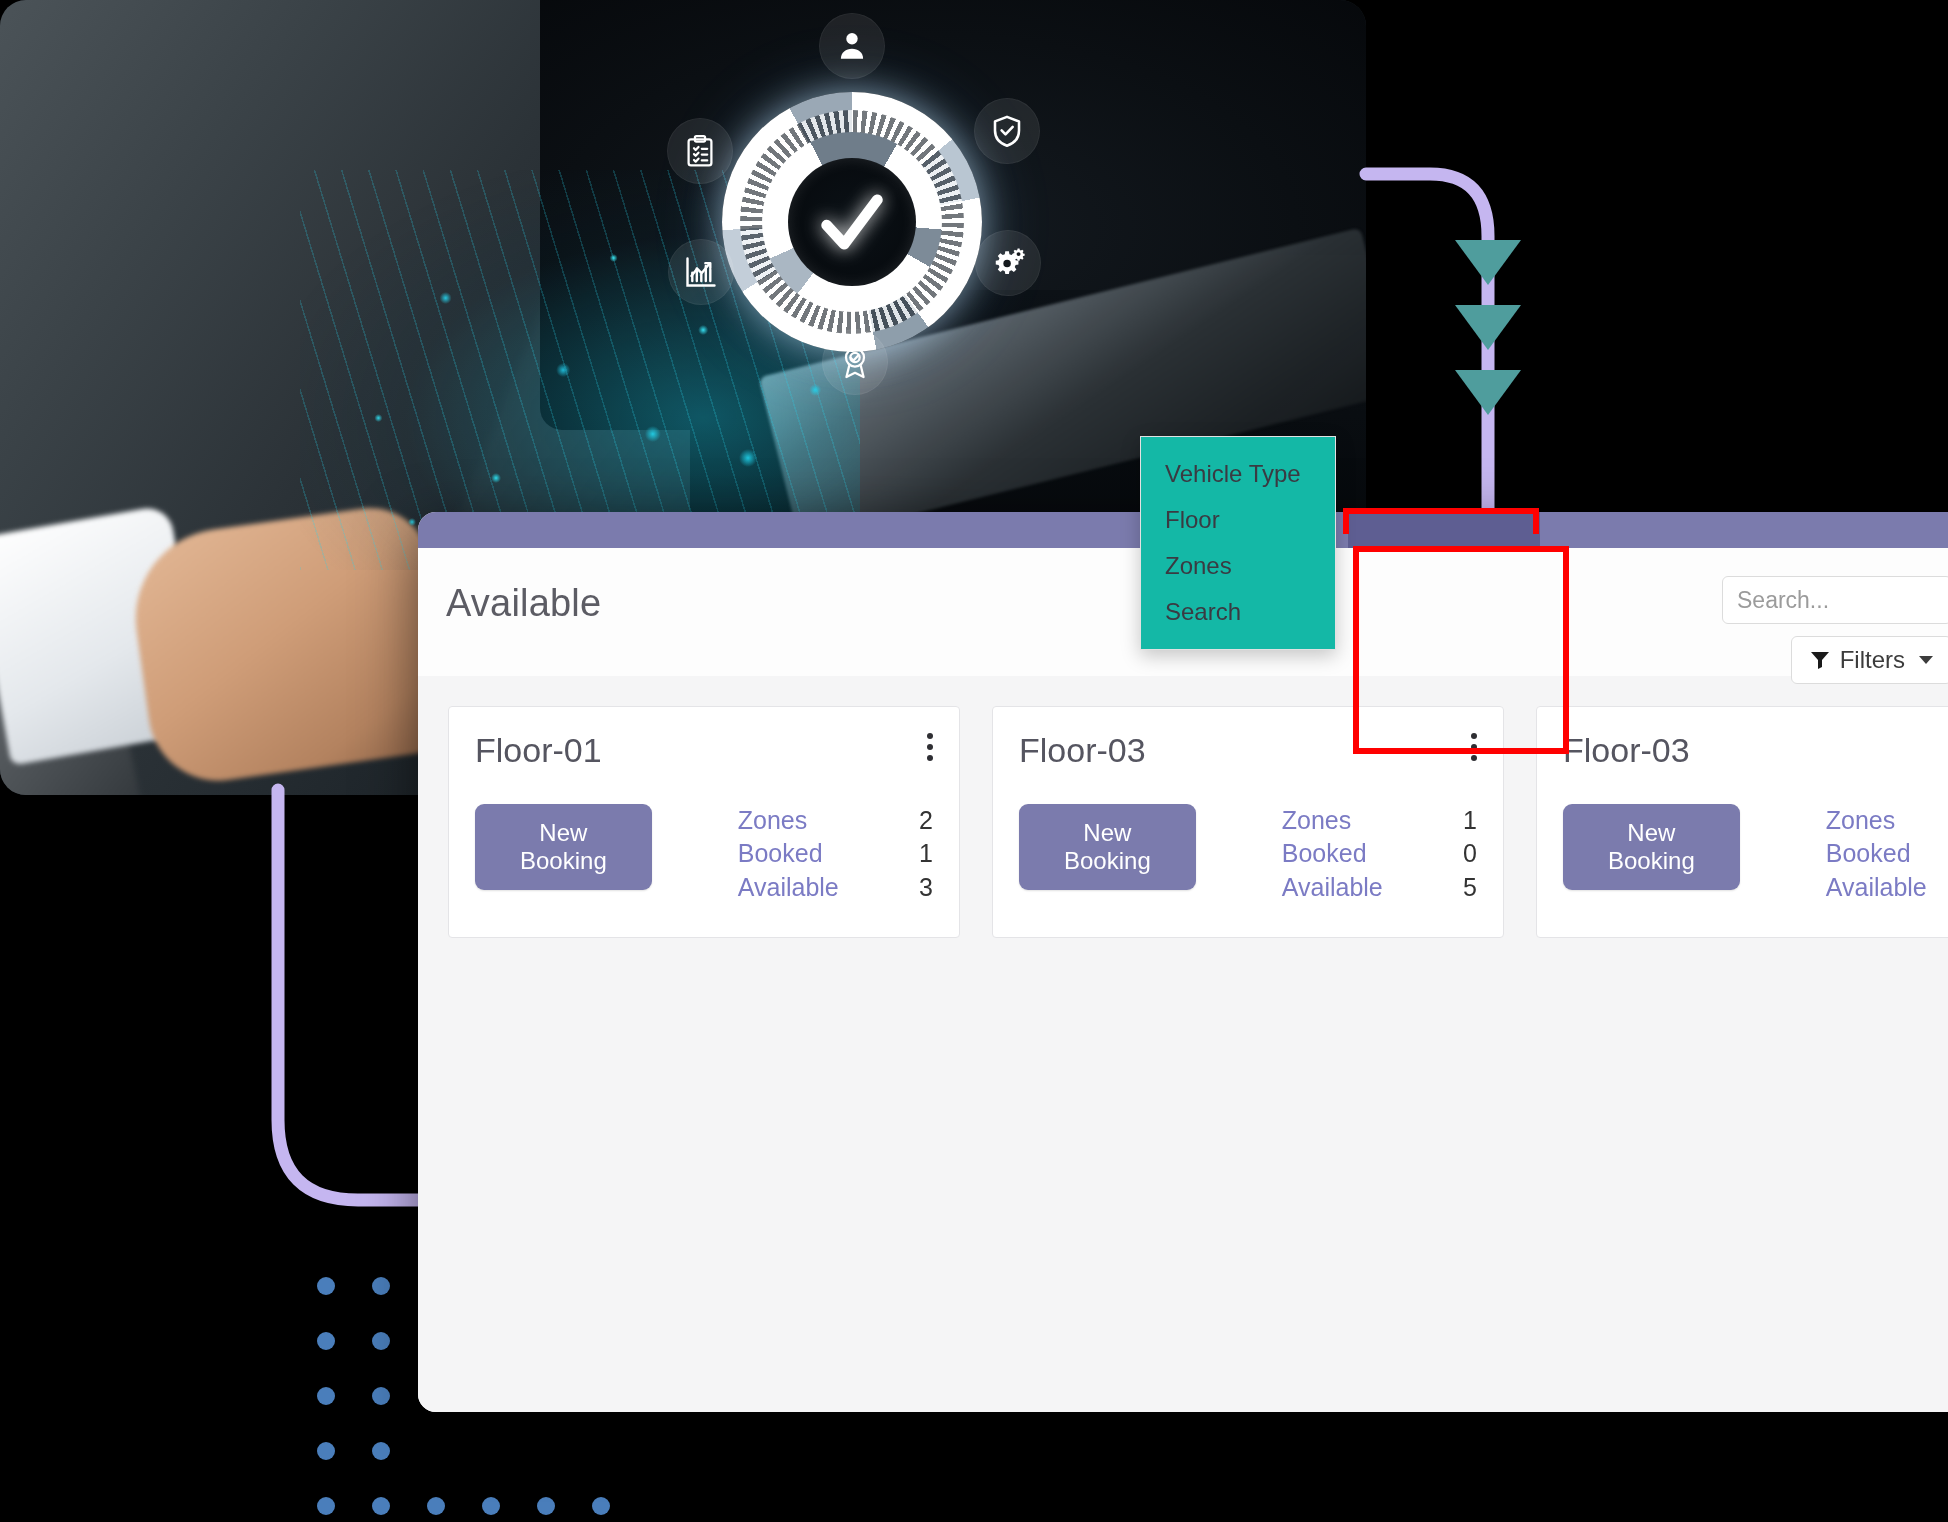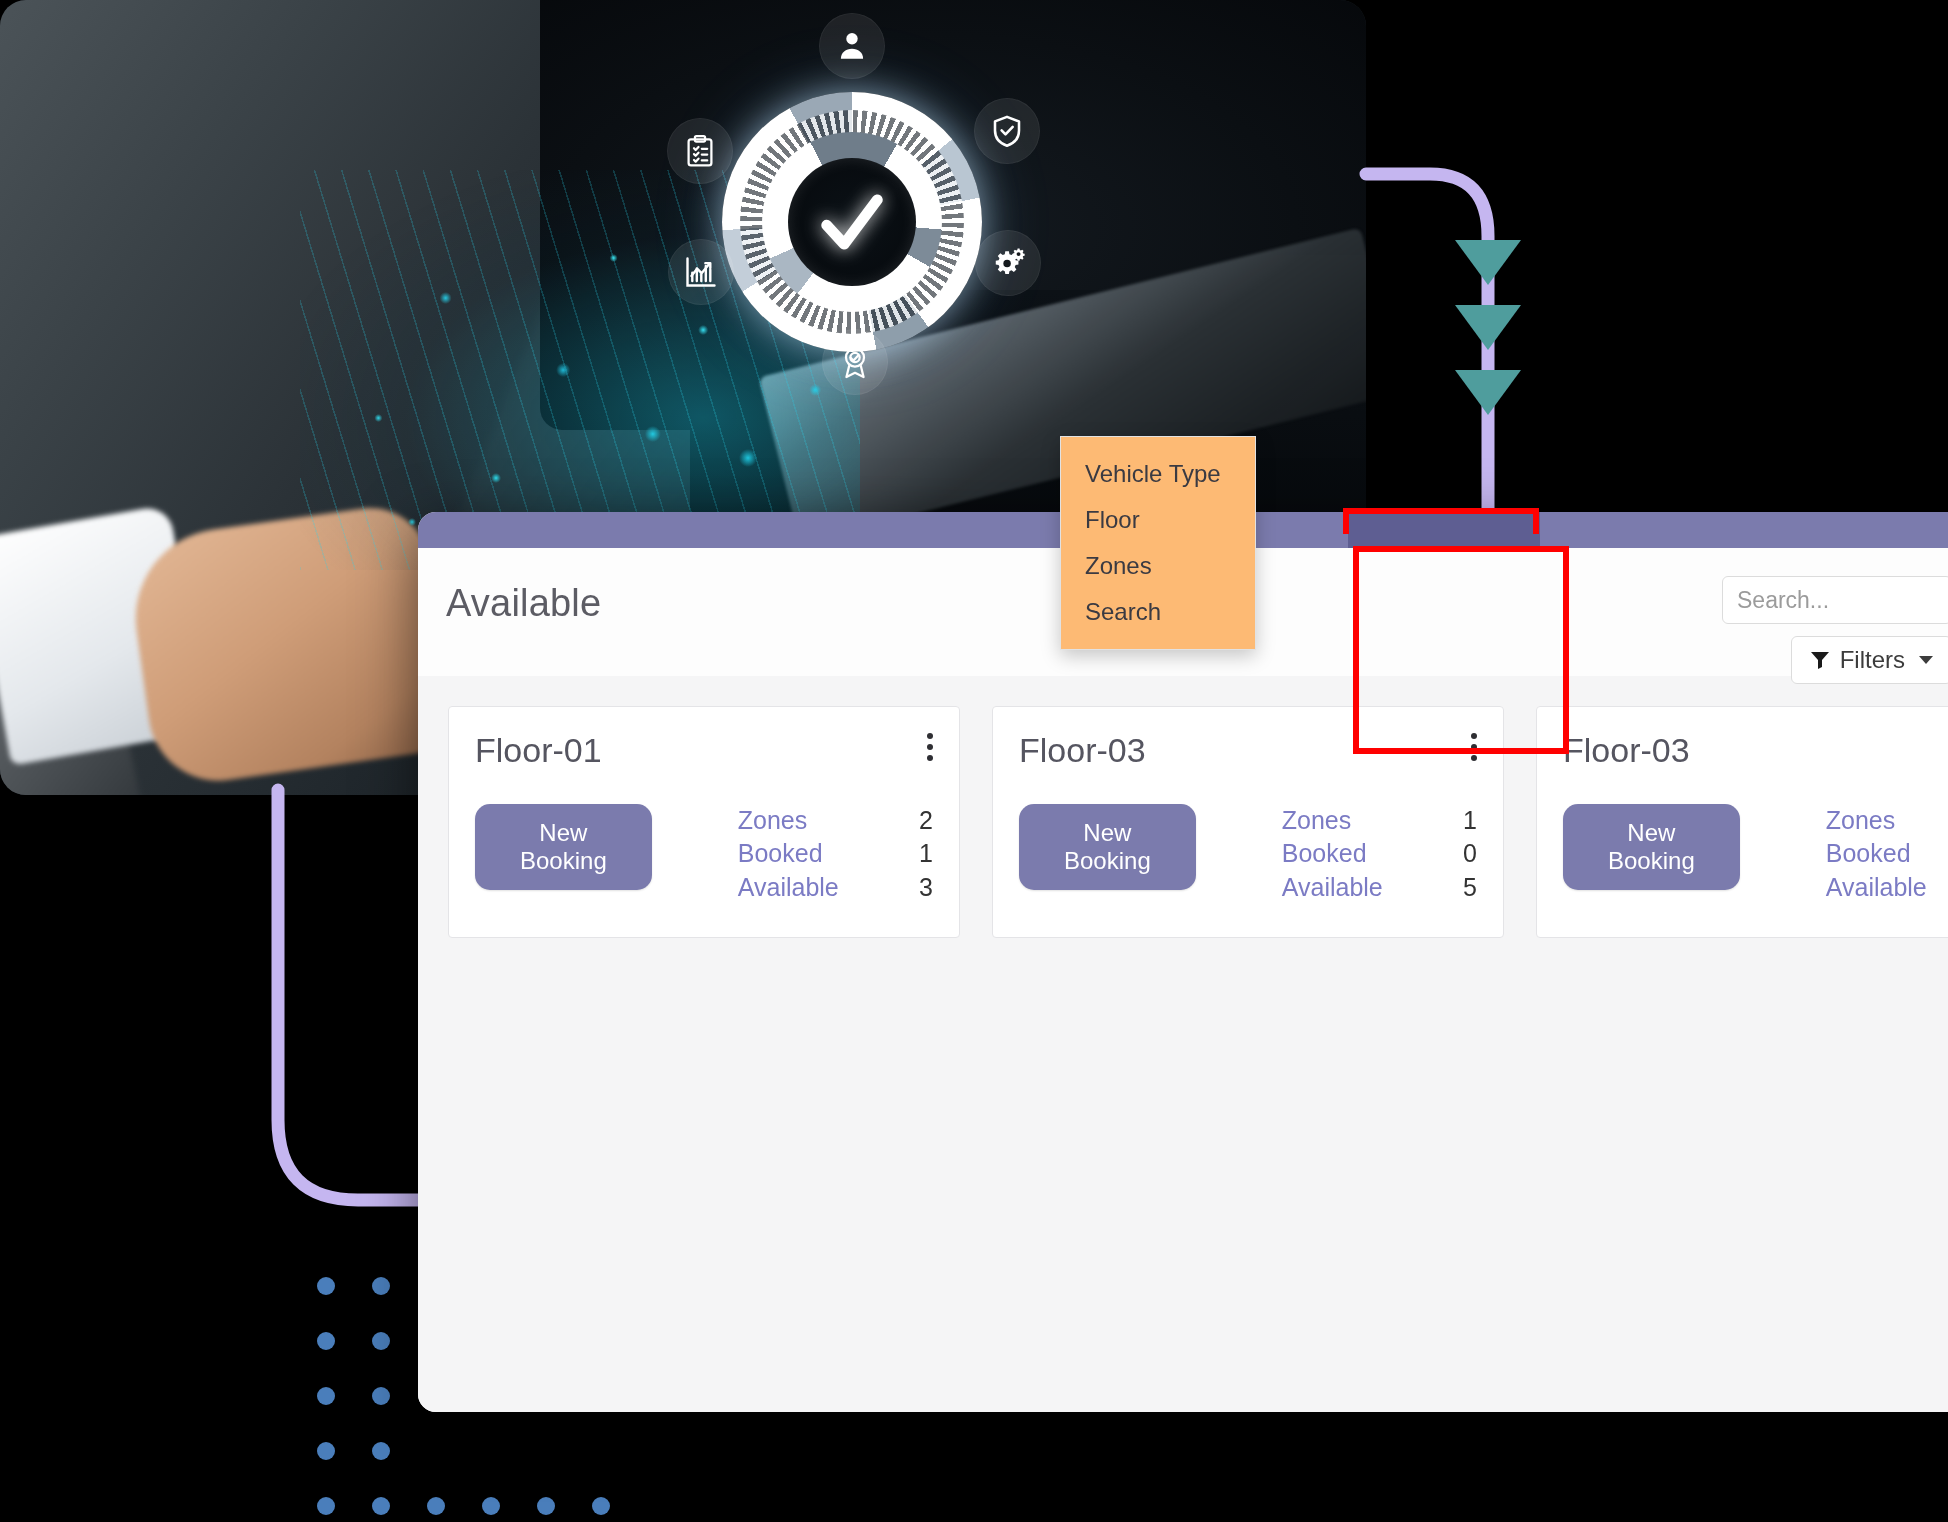--- a/index.html
+++ b/index.html
@@ -214,35 +214,35 @@
   .card-title { font-size: 34px; color: #555560; font-weight: 400; }
   .kebab {
     position: absolute; right: 26px; top: 26px;
     width: 6px; display: flex; flex-direction: column; gap: 5px;
     cursor: pointer;
   }
   .kebab i { width: 6px; height: 6px; background: #2e2e33; border-radius: 50%; display: block; }
   .card-row { display: flex; align-items: flex-start; margin-top: 34px; }
   .new-booking {
     background: #7b7bad; color: #fff;
-    border: none; border-radius: 15px;
+    border: none; border-radius: 9px;
     font-size: 24px; font-family: inherit;
     padding: 15px 22px;
     cursor: pointer;
     box-shadow: 0 1px 2px rgba(0,0,0,.12);
   }
   .stats { margin-left: 86px; width: 208px; }
   .stat { display: flex; justify-content: space-between; font-size: 25px; line-height: 1.33; }
   .stat .lbl { color: #7b7bc4; }
   .stat .val { color: #333; }
 
   
   .dropdown {
-    position: absolute; left: 1060px; top: 436px;
-    width: 196px; background: #fdba74;
+    position: absolute; left: 1140px; top: 436px;
+    width: 196px; background: #14b8a6;
     border: 1px solid #e2e2e2;
     box-shadow: 0 6px 18px rgba(0,0,0,.22);
     padding: 14px 0;
     z-index: 40;
   }
   .dd-item {
     padding: 9px 24px;
     font-size: 24px; color: #3a3a42;
     cursor: pointer; white-space: nowrap;
   }

